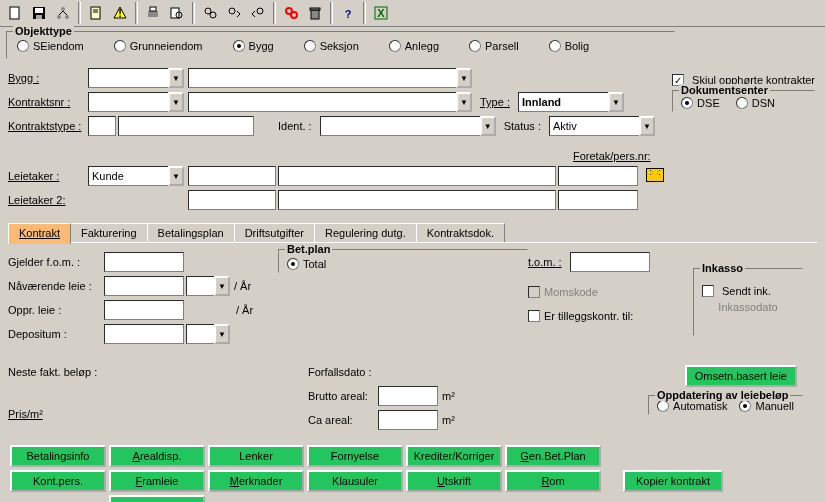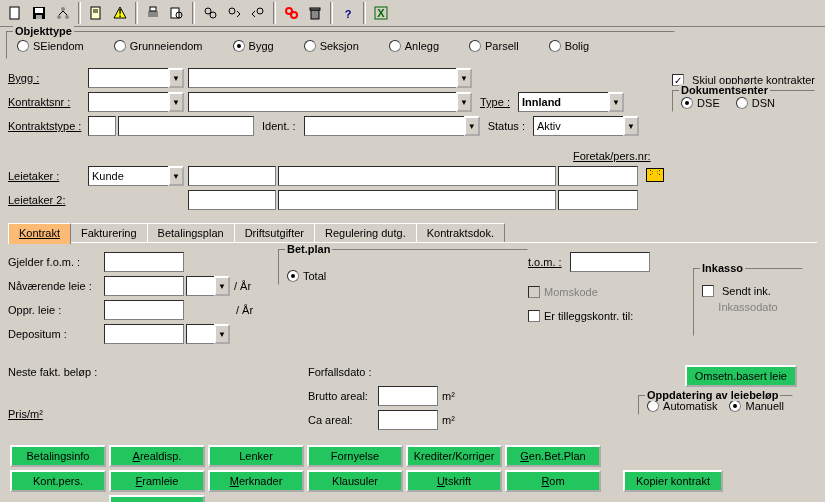--- a/index.html
+++ b/index.html
@@ -233,21 +233,21 @@
     <span class="lbl link" style="width:auto;margin-left:8px">Type :</span>
     <div class="combo" style="margin-left:8px">
         <input class="txt bold" style="width: 90px; font-weight: bold;" value="Innland">
         <div class="combo-btn">▼</div>
       </div>
   </div>
   <div class="row">
     <span class="lbl link">Kontraktstype :</span>
     <input class="txt" style="width: 28px;">
     <input class="txt" style="width: 136px; margin-left: 2px;">
-    <span style="margin-left:8px">Ident. :</span>
+    <span style="margin-left:24px">Ident. :</span>
     <div class="combo" style="margin-left:8px">
         <input class="txt" style="width: 160px;">
         <div class="combo-btn">▼</div>
       </div>
     <span style="margin-left:8px">Status :</span>
     <div class="combo" style="margin-left:8px">
         <input class="txt" style="width: 90px;" value="Aktiv">
         <div class="combo-btn">▼</div>
       </div>
   </div>
@@ -311,21 +311,21 @@
           <span class="lbl" style="width:96px">Depositum :</span>
           <input class="txt" style="width: 80px;">
           <div class="combo" style="margin-left:2px">
             <input class="txt" style="width: 28px;">
             <div class="combo-btn">▼</div>
           </div>
         </div>
     </div>
 
     <div style="width:250px">
-      <div class="fieldset" style="margin:0 0 6px 0;padding:20px 8px 2px 8px;">
+      <div class="fieldset" style="margin:0 0 6px 0;padding:8px 8px 2px 8px;">
         <span class="fieldset-label">Bet.plan</span>
         <label class="radio-item">
             <span class="radio-dot checked"></span>
             <span>Total</span>
           </label>
       </div>
     </div>
 
     <div style="flex:1">
       <div class="row">
@@ -373,21 +373,21 @@
       <div class="row">
           <span style="width:70px">Ca areal:</span>
           <input class="txt" style="width: 60px;">
           <span style="margin-left:4px">m²</span>
         </div>
     </div>
     <div style="flex:1;position:relative">
       <div class="btn" style="position:absolute;right:20px;top:6px;min-width:110px">
           <span>Omsetn.basert leie</span>
         </div>
-      <div class="doc-fieldset" style="position:absolute;right:24px;top:32px;padding:4px 8px 2px 8px">
+      <div class="doc-fieldset" style="position:absolute;right:14px;top:32px;padding:4px 8px 2px 8px">
         <span class="fieldset-label">Oppdatering av leiebeløp</span>
         <div style="display:flex;gap:12px">
           <label class="radio-item">
               <span class="radio-dot"></span>
               <span>Automatisk</span>
             </label>
           <label class="radio-item">
               <span class="radio-dot checked"></span>
               <span>Manuell</span>
             </label>

